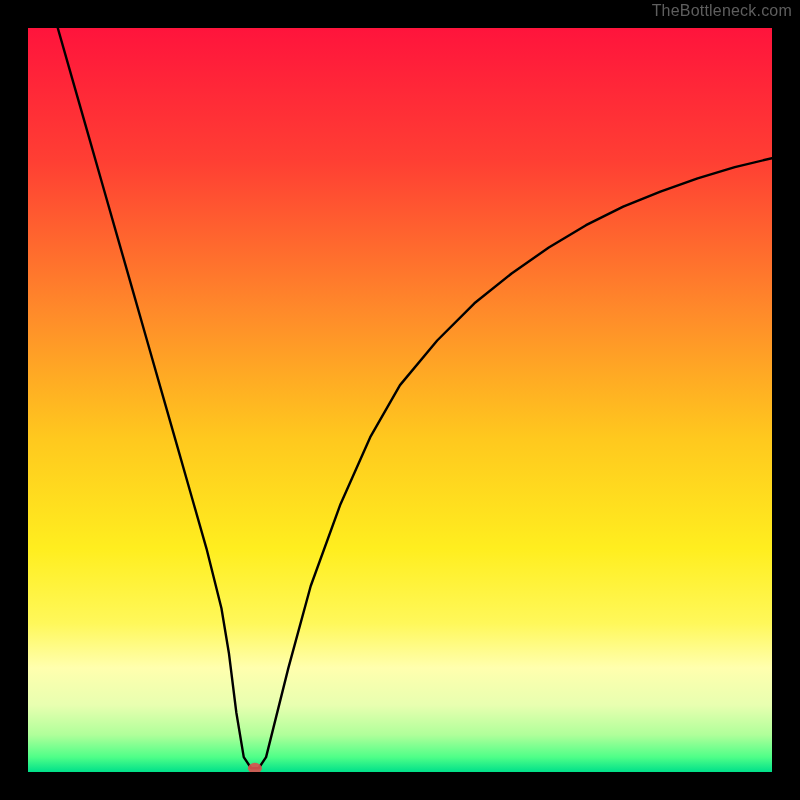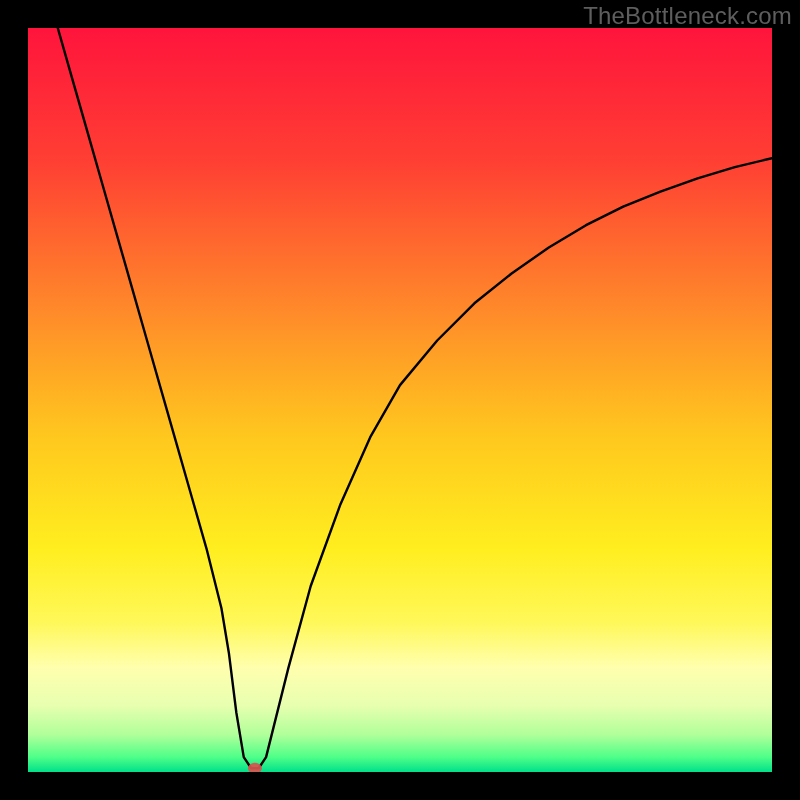--- a/index.html
+++ b/index.html
@@ -15,21 +15,21 @@
     position: relative;
     width: 800px;
     height: 800px;
     background: #000;
   }
   .watermark {
     position: absolute;
     top: 2px;
     right: 8px;
     color: #5e5e5e;
-    font-size: 24px;
+    font-size: 16px;
     letter-spacing: 0.2px;
     z-index: 10;
   }
   .plot {
     position: absolute;
     left: 28px;
     top: 28px;
     width: 744px;
     height: 744px;
     background: #000;

